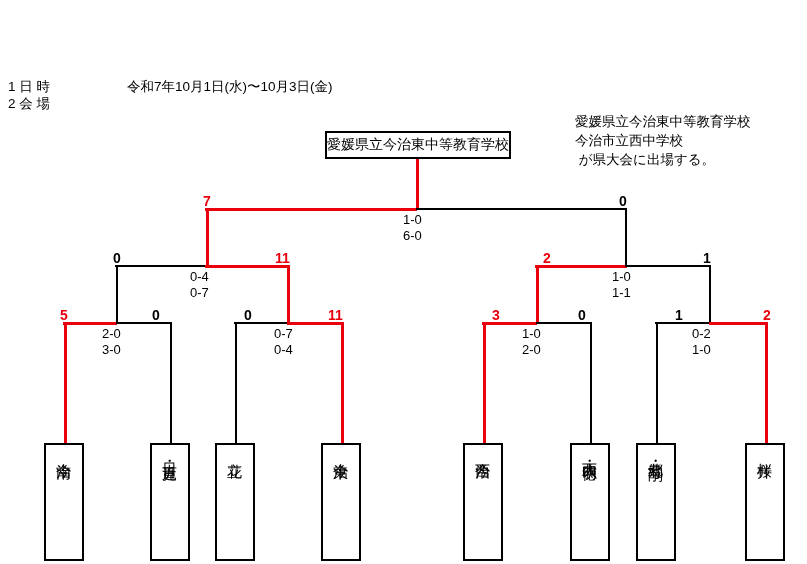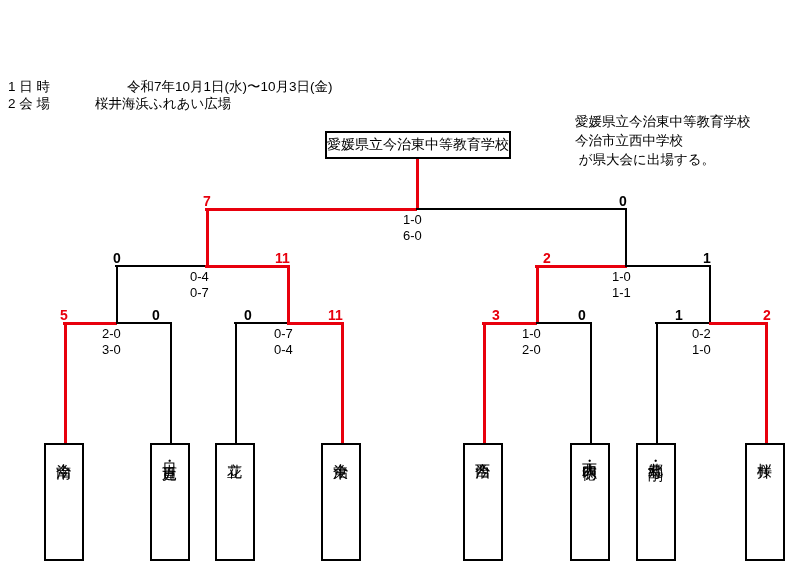--- a/index.html
+++ b/index.html
@@ -114,21 +114,20 @@
 </style>
 </head>
 <body>
 
 <div class="root">
 
 
   <div class="abs info-line" id="info-label-1">1  日   時</div>
   <div class="abs info-line" id="info-value-1">令和7年10月1日(水)〜10月3日(金)</div>
   <div class="abs info-line" id="info-label-2">2  会   場</div>
-  <div class="abs info-line" id="info-value-2">桜井海浜ふれあい広場</div>
 
   <div class="abs" id="note">愛媛県立今治東中等教育学校
 今治市立西中学校
  が県大会に出場する。</div>
 
   <div class="abs" id="champion-box">
     <span>愛媛県立今治東中等教育学校</span>
   </div>
 
   <div class="abs ln-v red" style="left:416px; top:159px; height:50px;"></div>

